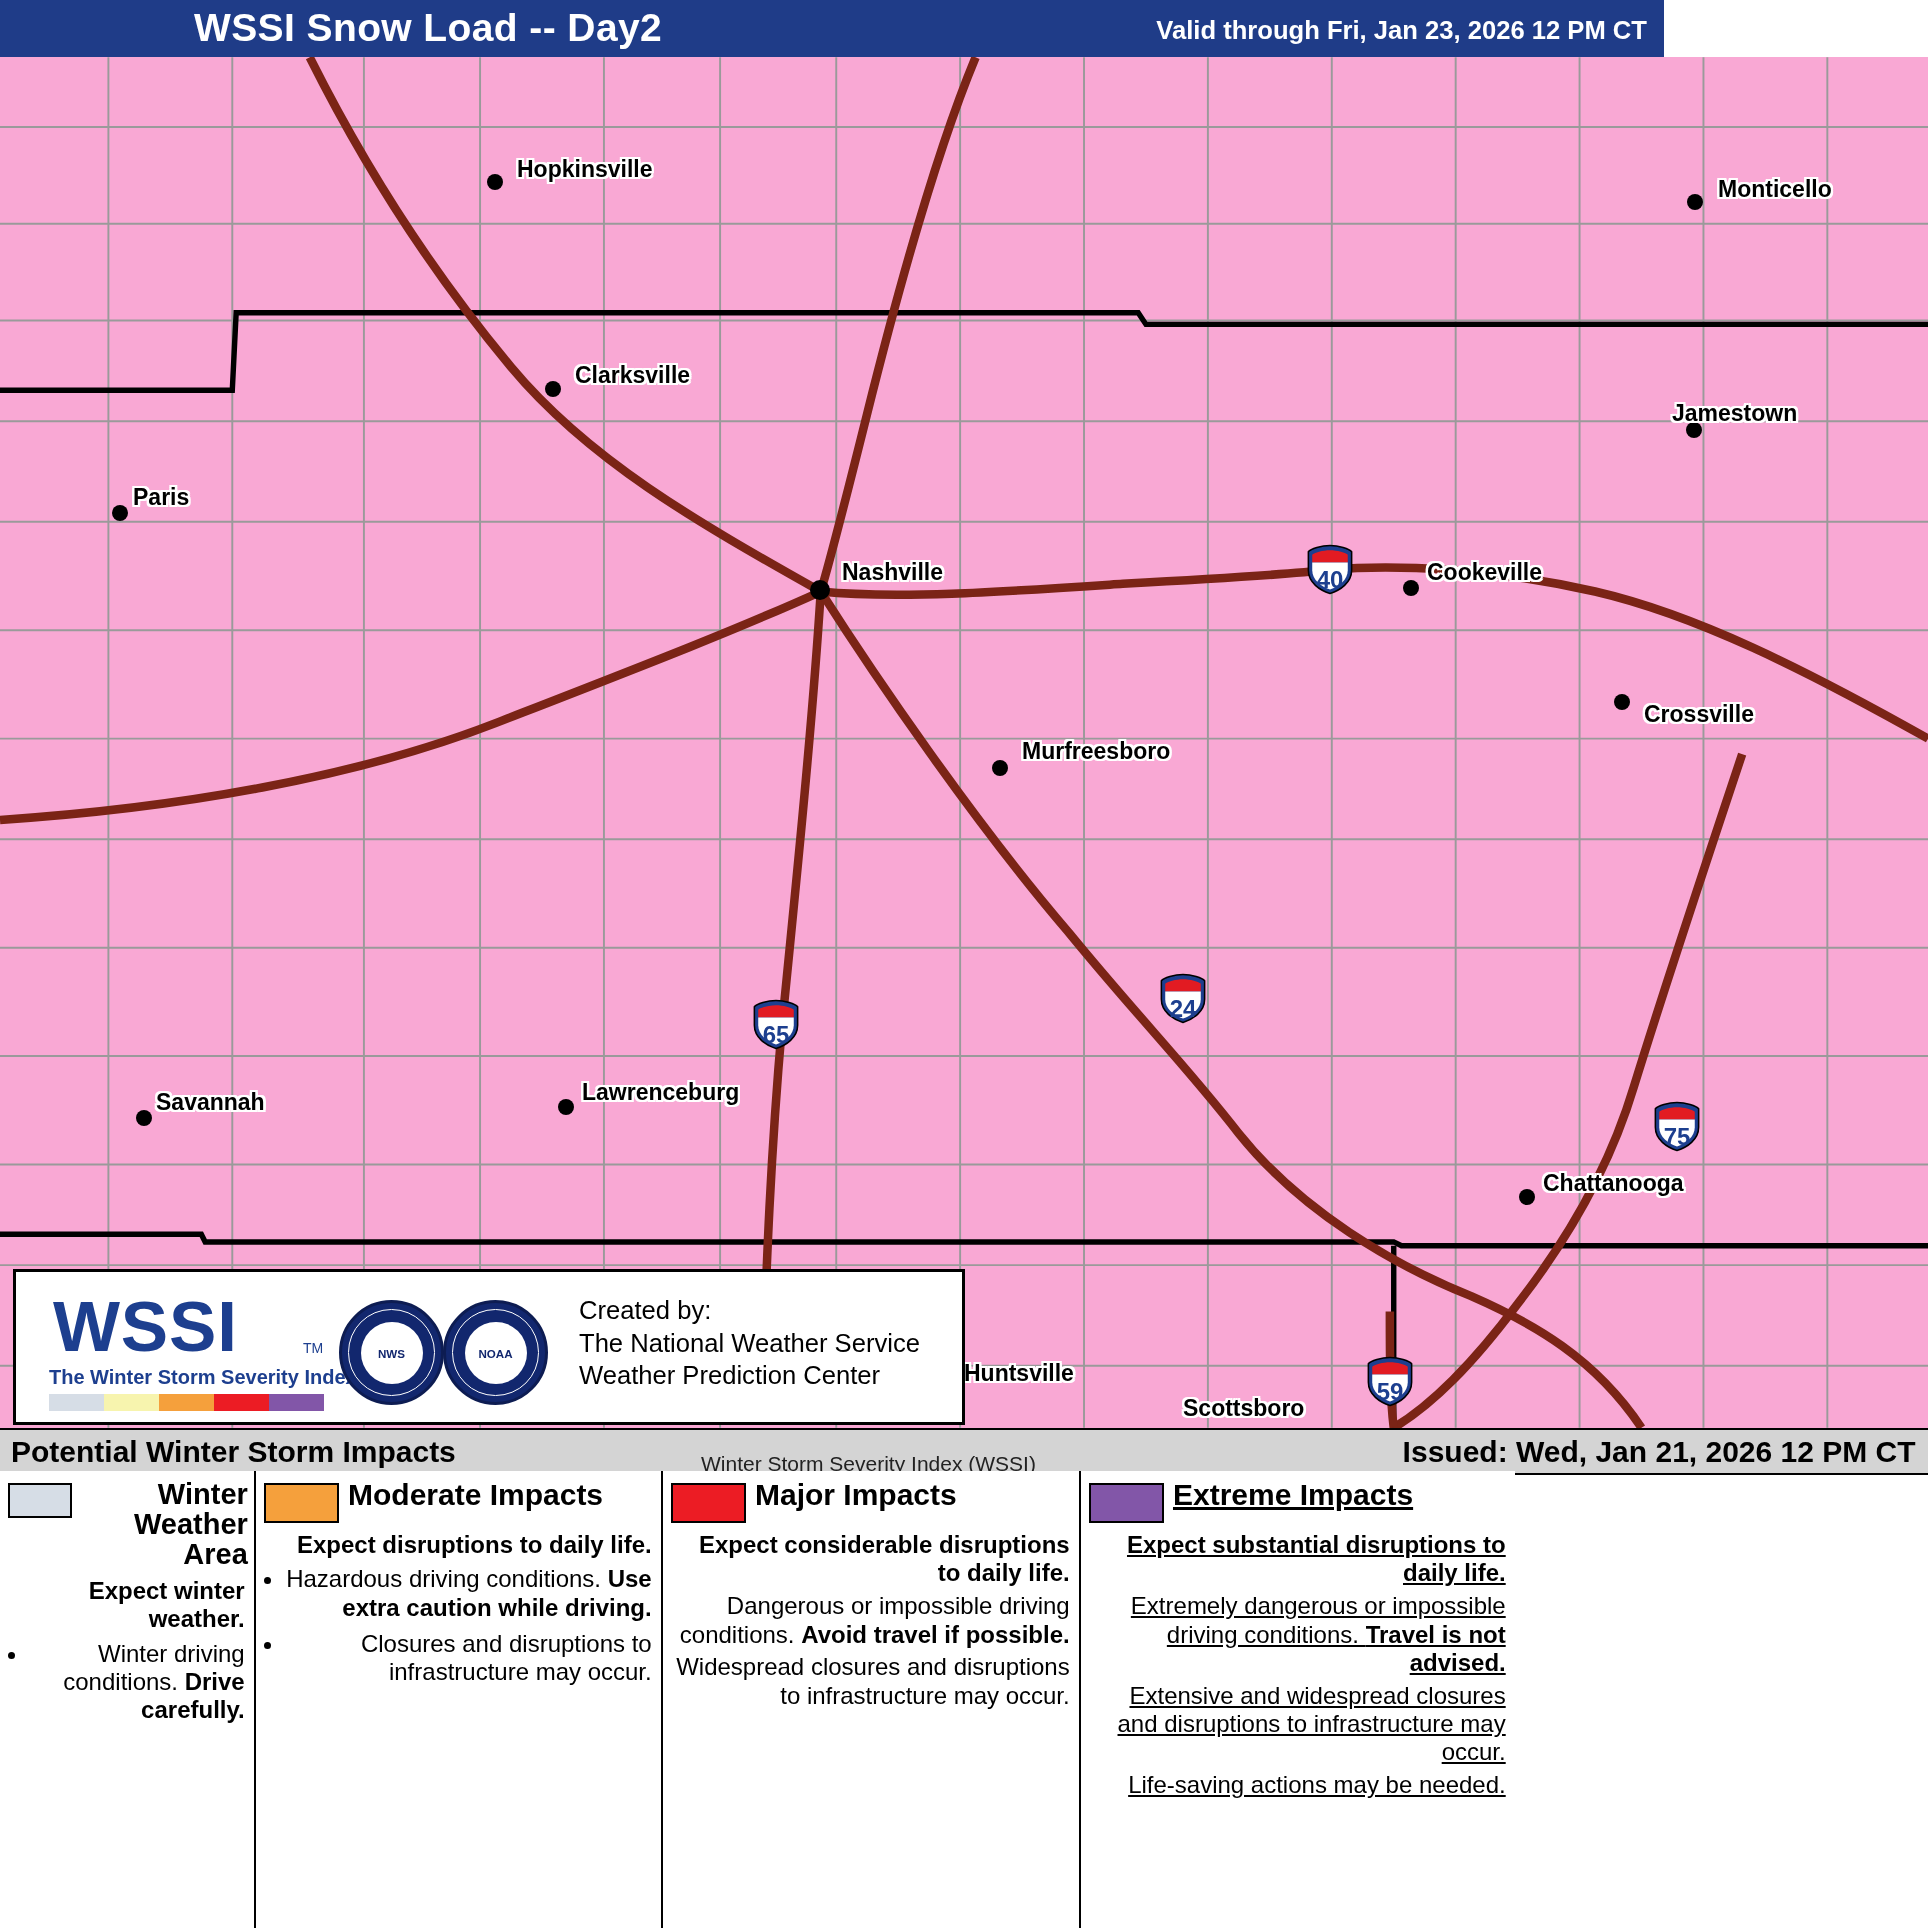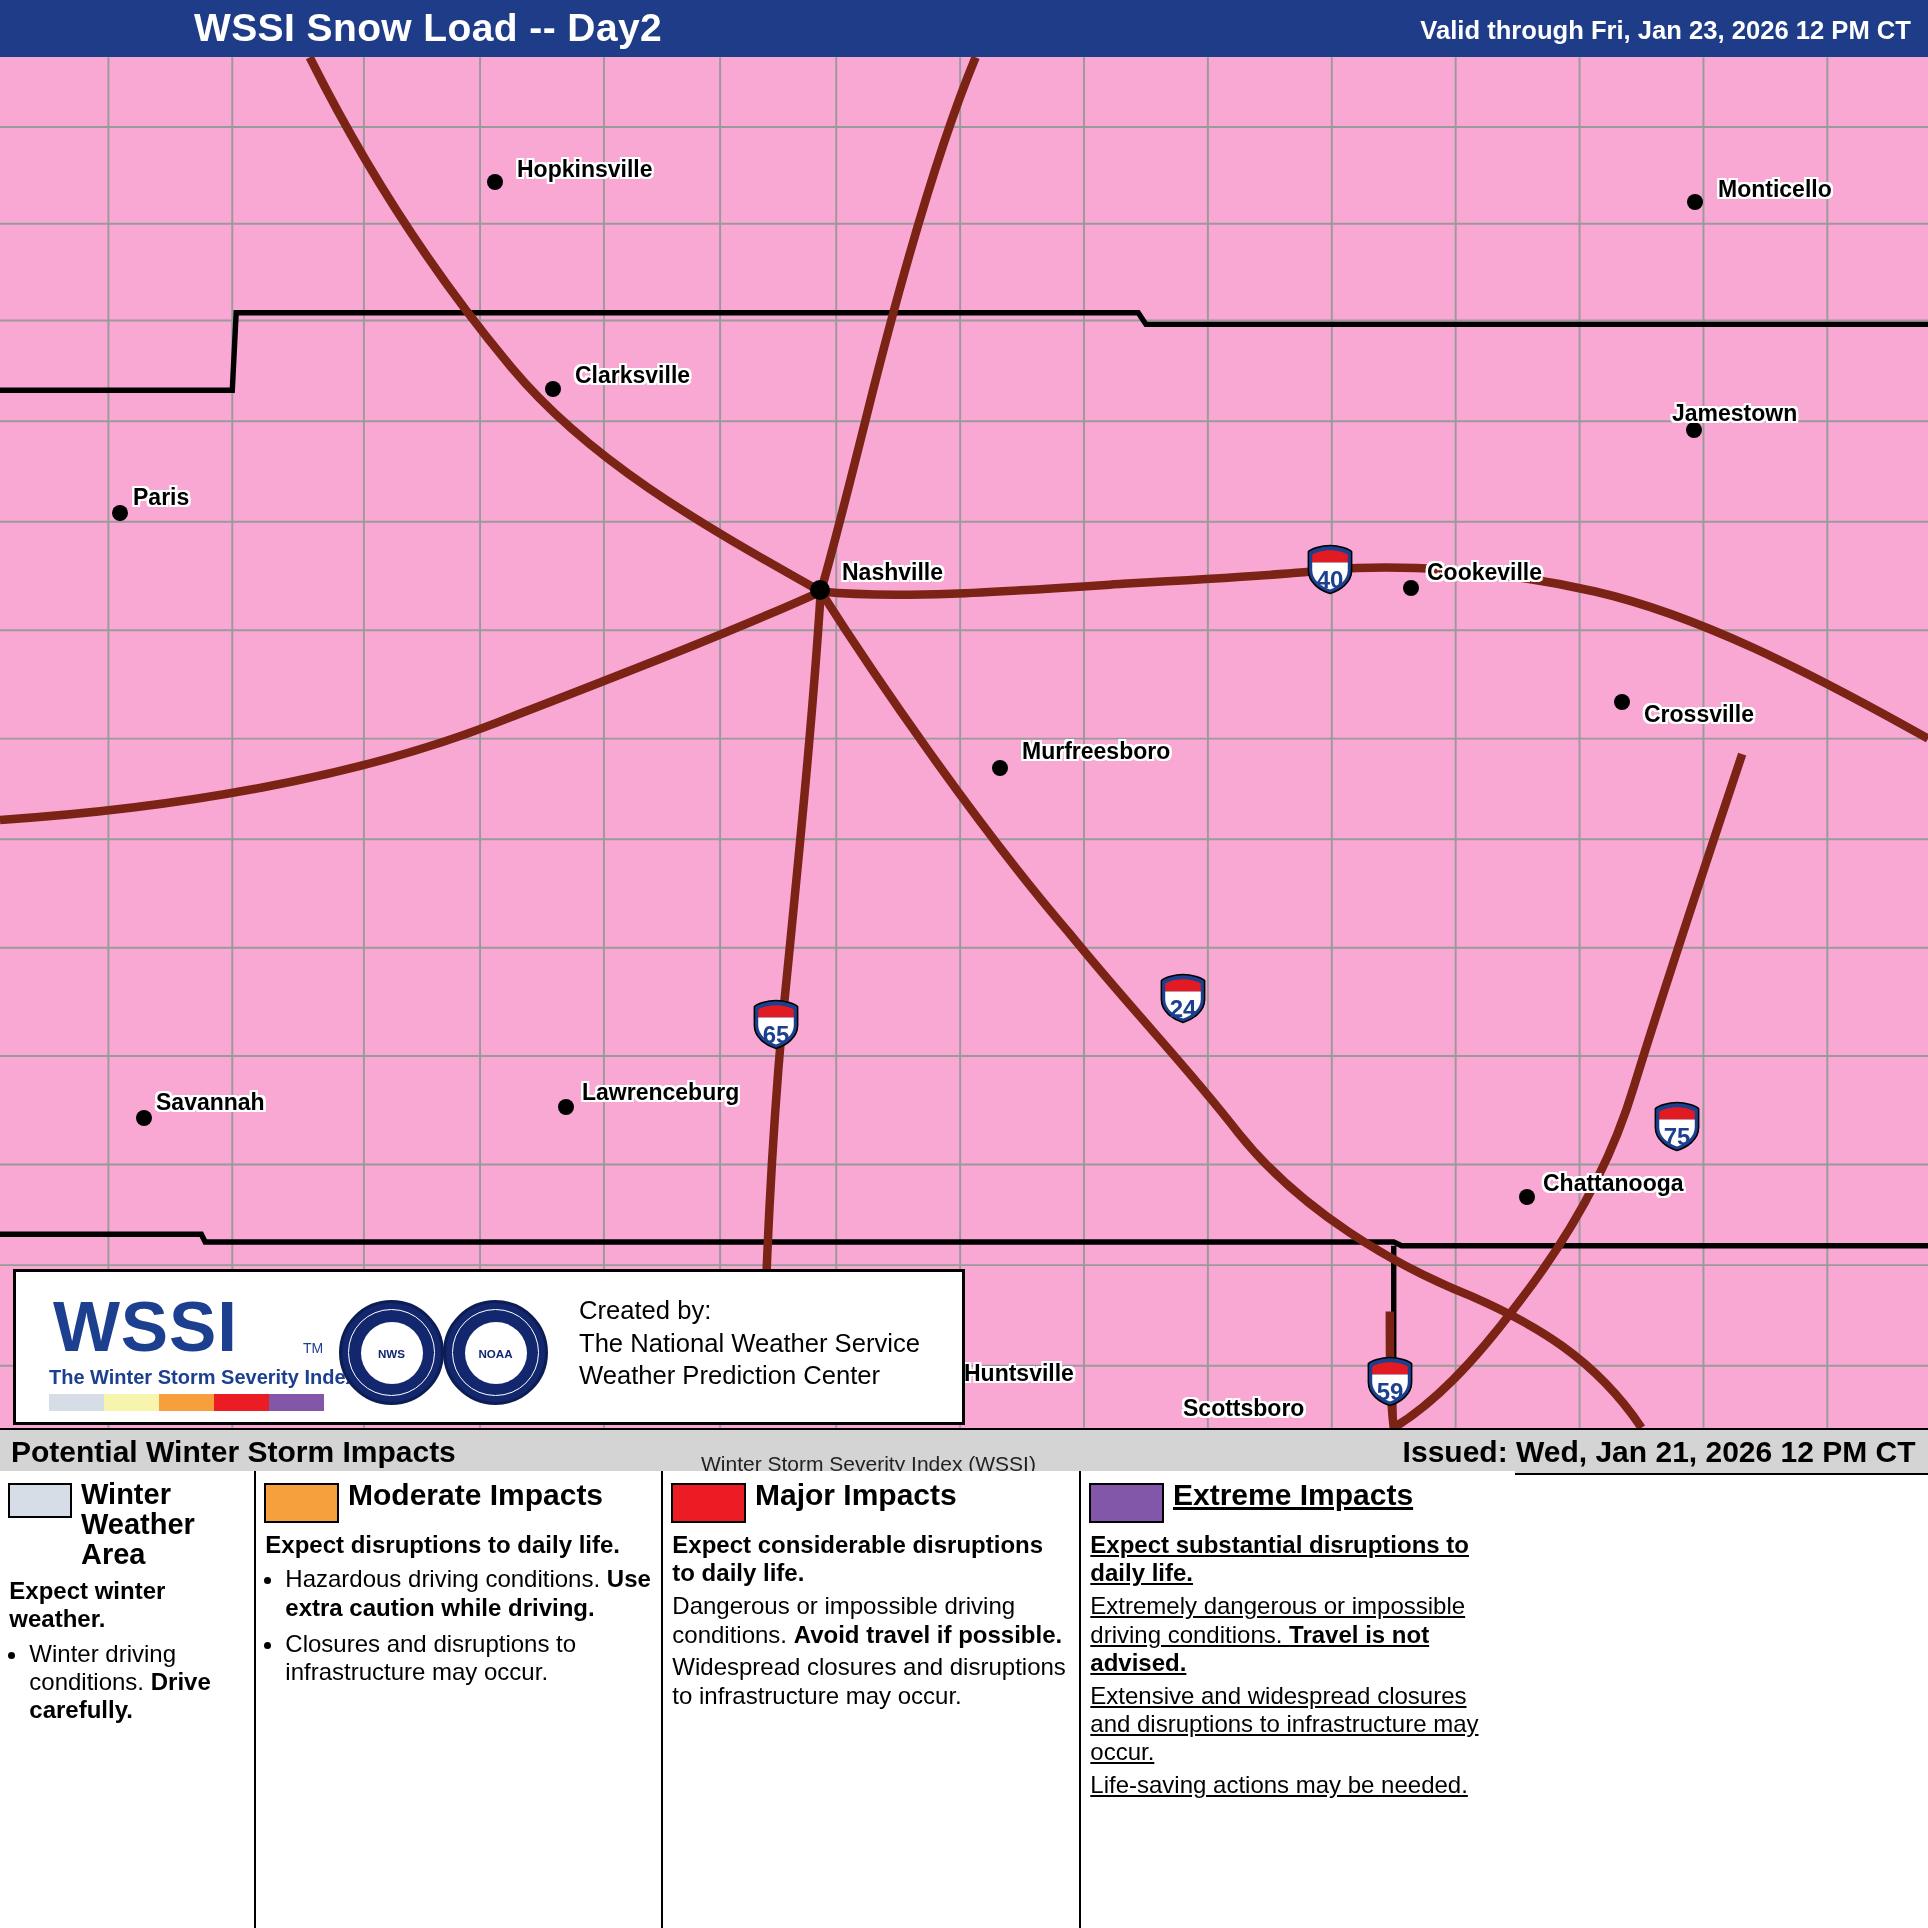--- a/index.html
+++ b/index.html
@@ -1,20 +1,20 @@
 <!DOCTYPE html>
 <html style="font-size:12.4px"><head>
 <meta charset="utf-8">
 <style>
   html,body{margin:0;padding:0;background:#fff;}
   body{width:1928px;height:1928px;font-family:"Liberation Sans",sans-serif;overflow:hidden;}
   .app{position:relative;width:1928px;height:1928px;}
 
   
-  .header{position:absolute;left:0;top:0;width:1928px;height:57px;background:#1f3c88;color:#fff;}
+  .header{position:absolute;left:0;top:0;width:1664px;height:57px;background:#1f3c88;color:#fff;}
   .header .title{position:absolute;left:194px;top:6.2px;font-size:39px;font-weight:bold;letter-spacing:0.4px;}
   .header .valid{position:absolute;right:17px;top:15.5px;font-size:25.6px;font-weight:bold;}
 
   
   .map{position:absolute;left:0;top:57px;width:1928px;height:1371px;background:#f9a8d4;overflow:hidden;border-bottom:0;}
   .map svg{position:absolute;left:0;top:0;}
 
   .citydot{position:absolute;width:16.3px;height:16.3px;border-radius:50%;background:#000;}
   .citylabel{position:absolute;font-size:23px;font-weight:bold;color:#000;white-space:nowrap;
     text-shadow:-2.3px -2.3px 0 #fff,2.3px -2.3px 0 #fff,-2.3px 2.3px 0 #fff,2.3px 2.3px 0 #fff,
@@ -40,21 +40,21 @@
   .seal-ring{position:absolute;left:6.2px;top:6.2px;right:6.2px;bottom:6.2px;border:1.5px solid #fff;border-radius:50%;}
 
   
   .subbar{position:absolute;left:0;top:1428px;width:1928px;height:43px;background:#d4d4d4;border-top:2.3px solid #000;border-bottom:2.3px solid #000;}
   .subbar .left{position:absolute;left:11px;top:4.6px;font-size:30px;font-weight:bold;color:#000;}
   .subbar .center{position:absolute;left:701px;top:22px;font-size:21px;color:#222;}
   .subbar .right{position:absolute;right:12.4px;top:4.6px;font-size:30px;font-weight:bold;color:#000;}
 
   
   .legend{position:absolute;left:0;top:1471px;width:1928px;height:457px;display:flex;}
-  .lcol{position:relative;border-right:2.3px solid #000;box-sizing:border-box;padding:0;background:#fff;}
+  .lcol{position:relative;border-right:2.3px solid #000;box-sizing:border-box;padding:0;background:#fff;text-align:right;}
   .lcol:last-child{border-right:none;}
   .lc0{width:256px;}
   .lc1{width:414px;}
   .lc2{width:407px;}
   .lc3{width:418px;}
   .lc4{width:434px;text-decoration:underline;}
   .lhead{display:flex;align-items:flex-start;padding:7.7px 6.2px 0 7.7px;}
   .swatch{width:71px;height:36px;border:2.3px solid #000;flex:0 0 auto;margin-top:4.6px;}
   .lc0 .swatch{width:60px;height:31px;}
   .lhead h3{margin:0 0 0 9.3px;font-size:30px;font-weight:bold;color:#000;line-height:1.04;}

